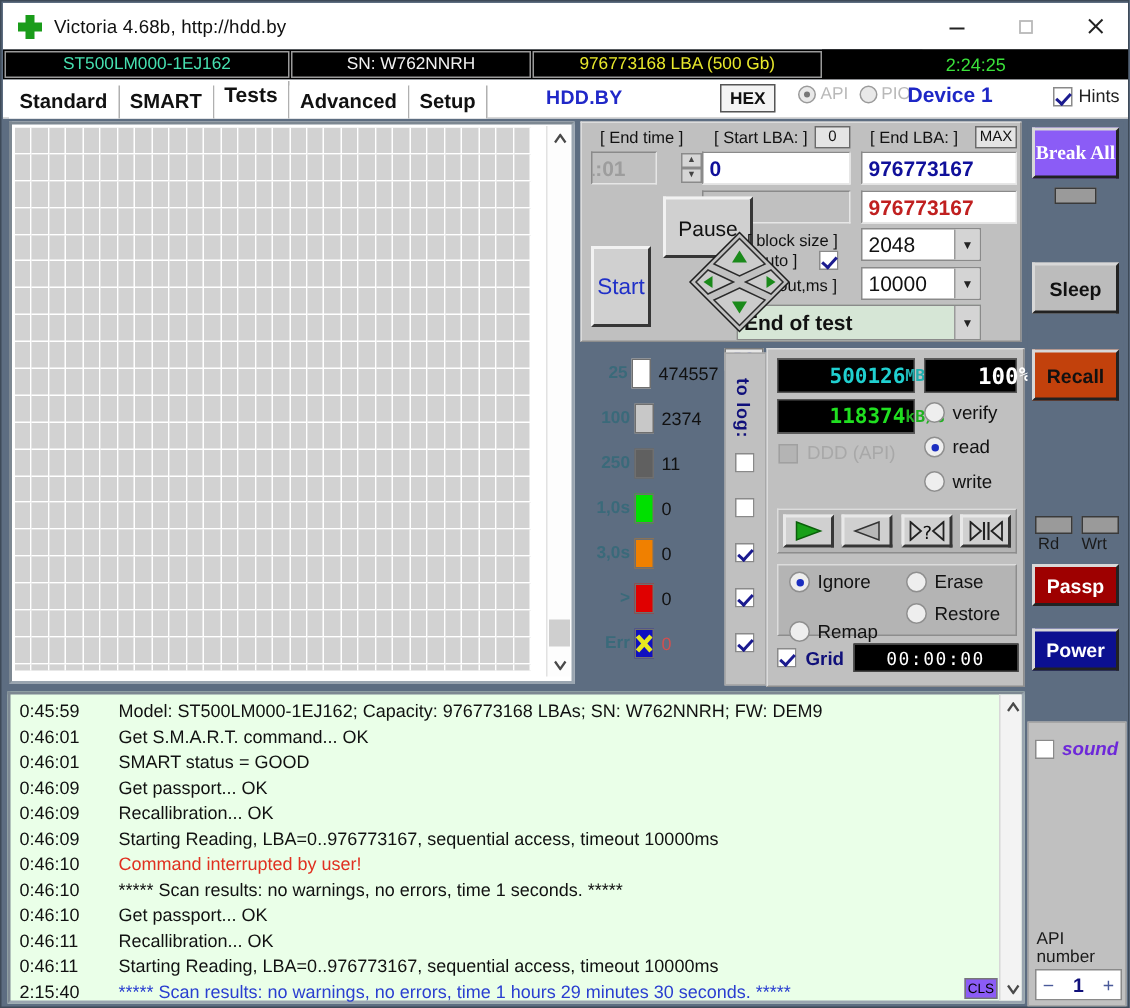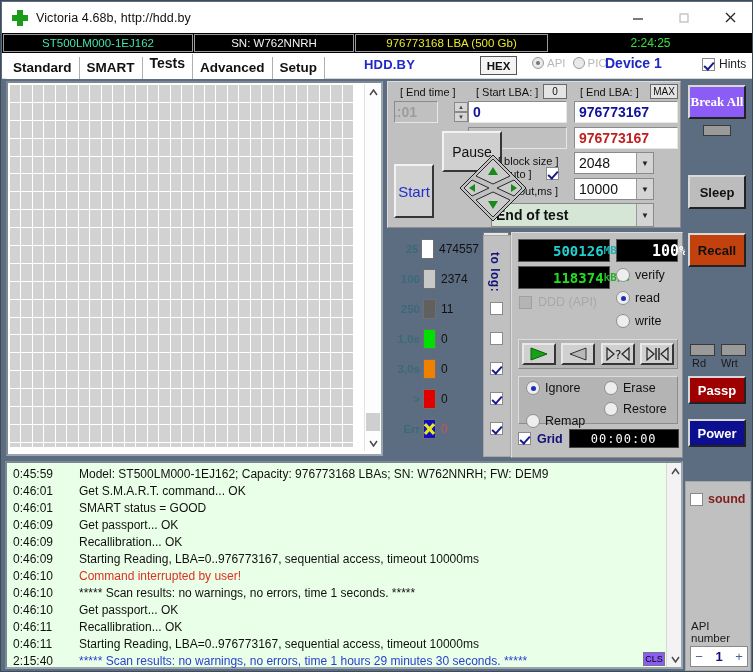--- a/index.html
+++ b/index.html
@@ -357,21 +357,21 @@
     font-size: 9px; display: flex; align-items: center; justify-content: center;
   }
 
   
   .brpanel {
     position: absolute; left: 684px; top: 480px;
     width: 66px; height: 190px;
     background: #c0c0c0; border: 1px solid #a6a6a6;
   }
   .soundrow { position: absolute; left: 4px; top: 10px; display: flex; align-items: center; gap: 5px; }
-  .soundrow .lbl { font-size: 12.5px; font-weight: bold; color: #7f1d1d; }
+  .soundrow .lbl { font-size: 12.5px; font-weight: bold; color: #6d28d9; font-style: italic; }
   .apilabel { position: absolute; left: 5px; bottom: 26px; font-size: 11.5px; color: #1a1a1a; }
   .apistep {
     position: absolute; left: 4px; bottom: 3px;
     width: 58px; height: 21px;
     border: 1px solid #8a8a8a; background: #fff;
     display: flex; align-items: center;
   }
   .apistep .m, .apistep .p {
     width: 16px; height: 100%; display: flex;
     align-items: center; justify-content: center;

